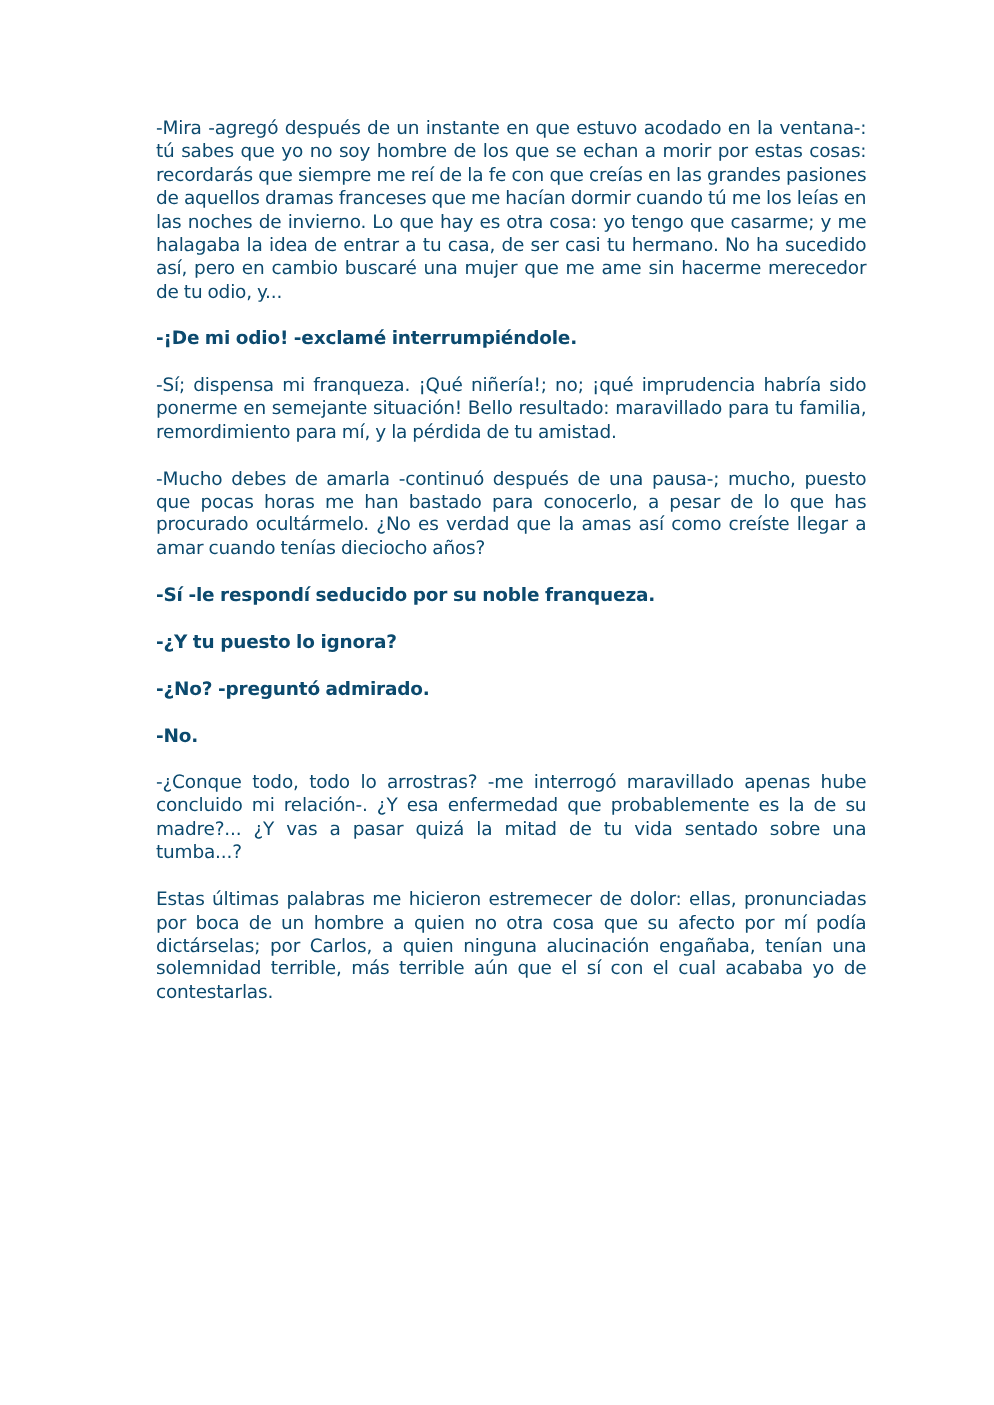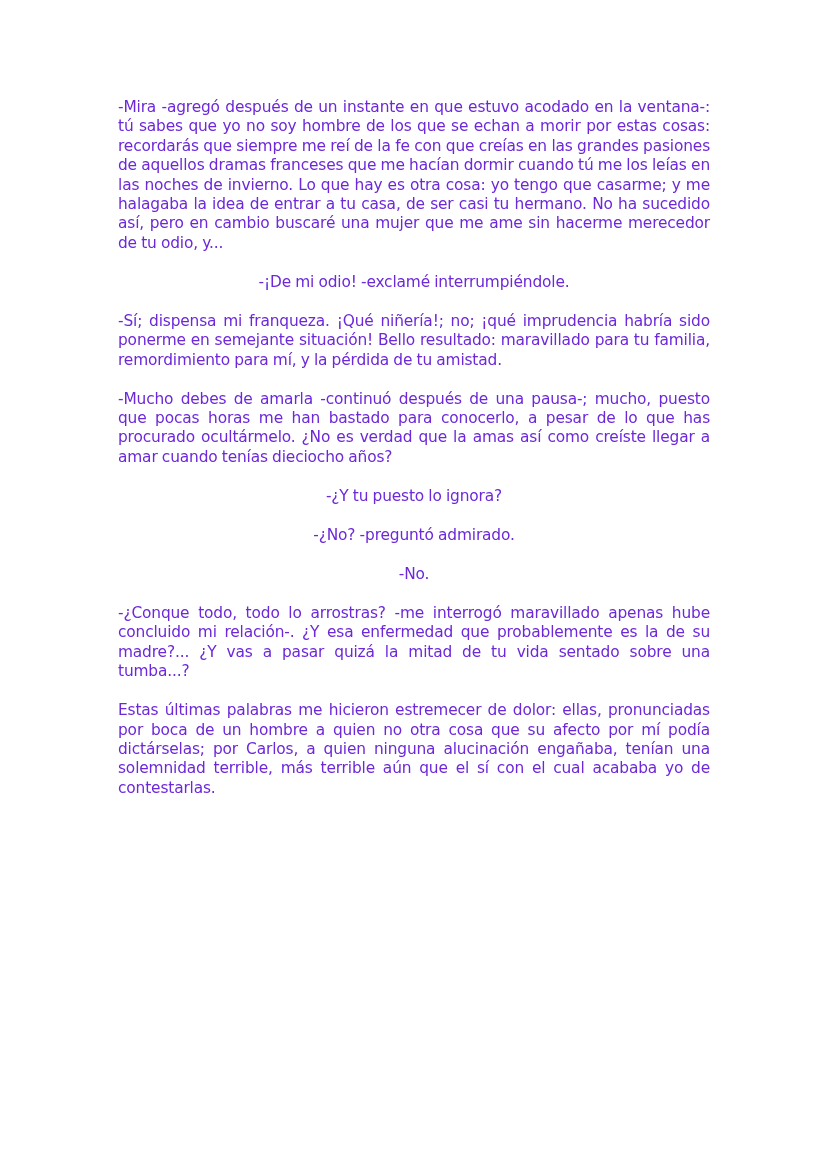--- a/index.html
+++ b/index.html
@@ -8,44 +8,46 @@
     background: #ffffff;
   }
   body {
     width: 828px;
     height: 1171px;
     position: relative;
     overflow: hidden;
   }
   .page {
     position: absolute;
-    left: 118px;
+    left: 130px;
     top: 98px;
     width: 592px;
     font-family: "DejaVu Sans", sans-serif;
     font-size: 15.4px;
     line-height: 19.4px;
-    color: #6d28d9;
+    color: #0c4a6e;
     letter-spacing: -0.15px;
     word-spacing: -0.5px;
   }
   .para {
     margin: 0 0 19.6px 0;
     text-align: justify;
   }
   .para.short {
-    text-align: center;
+    text-align: left;
+    font-weight: bold;
   }
 </style>
 </head>
 <body>
 
 <div class="page">
   <p class="para">-Mira -agregó después de un instante en que estuvo acodado en la ventana-: tú sabes que yo no soy hombre de los que se echan a morir por estas cosas: recordarás que siempre me reí de la fe con que creías en las grandes pasiones de aquellos dramas franceses que me hacían dormir cuando tú me los leías en las noches de invierno. Lo que hay es otra cosa: yo tengo que casarme; y me halagaba la idea de entrar a tu casa, de ser casi tu hermano. No ha sucedido así, pero en cambio buscaré una mujer que me ame sin hacerme merecedor de tu odio, y...</p>
   <p class="para short">-¡De mi odio! -exclamé interrumpiéndole.</p>
   <p class="para">-Sí; dispensa mi franqueza. ¡Qué niñería!; no; ¡qué imprudencia habría sido ponerme en semejante situación! Bello resultado: maravillado para tu familia, remordimiento para mí, y la pérdida de tu amistad.</p>
   <p class="para">-Mucho debes de amarla -continuó después de una pausa-; mucho, puesto que pocas horas me han bastado para conocerlo, a pesar de lo que has procurado ocultármelo. ¿No es verdad que la amas así como creíste llegar a amar cuando tenías dieciocho años?</p>
+  <p class="para short">-Sí -le respondí seducido por su noble franqueza.</p>
   <p class="para short">-¿Y tu puesto lo ignora?</p>
   <p class="para short">-¿No? -preguntó admirado.</p>
   <p class="para short">-No.</p>
   <p class="para">-¿Conque todo, todo lo arrostras? -me interrogó maravillado apenas hube concluido mi relación-. ¿Y esa enfermedad que probablemente es la de su madre?... ¿Y vas a pasar quizá la mitad de tu vida sentado sobre una tumba...?</p>
   <p class="para">Estas últimas palabras me hicieron estremecer de dolor: ellas, pronunciadas por boca de un hombre a quien no otra cosa que su afecto por mí podía dictárselas; por Carlos, a quien ninguna alucinación engañaba, tenían una solemnidad terrible, más terrible aún que el sí con el cual acababa yo de contestarlas.</p>
 </div>
 
 </body></html>

